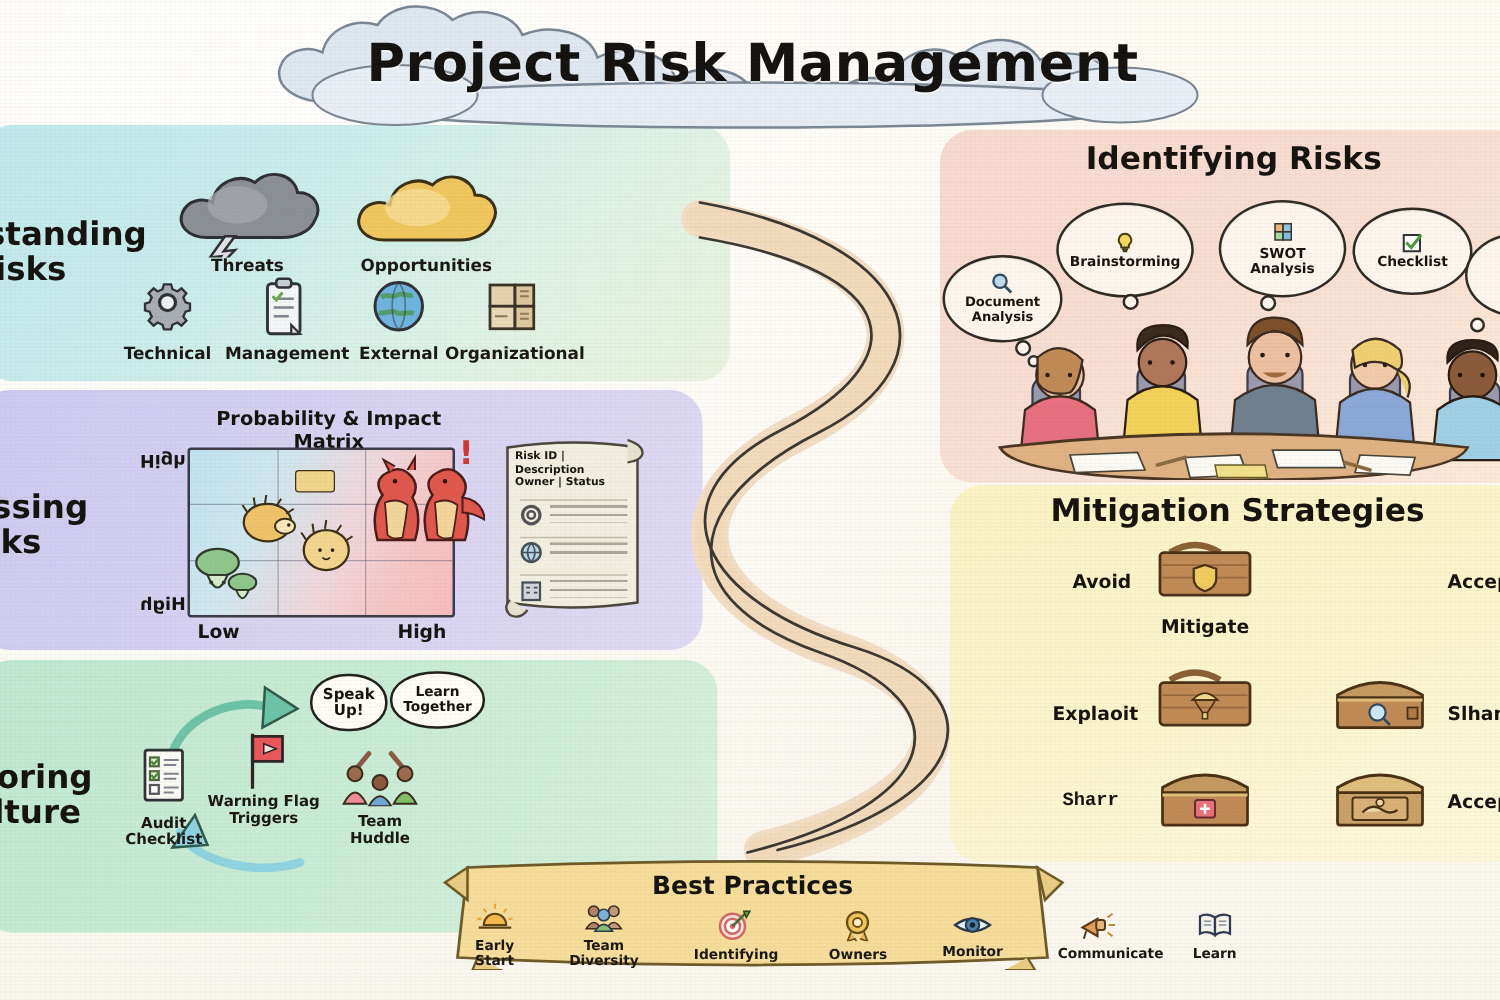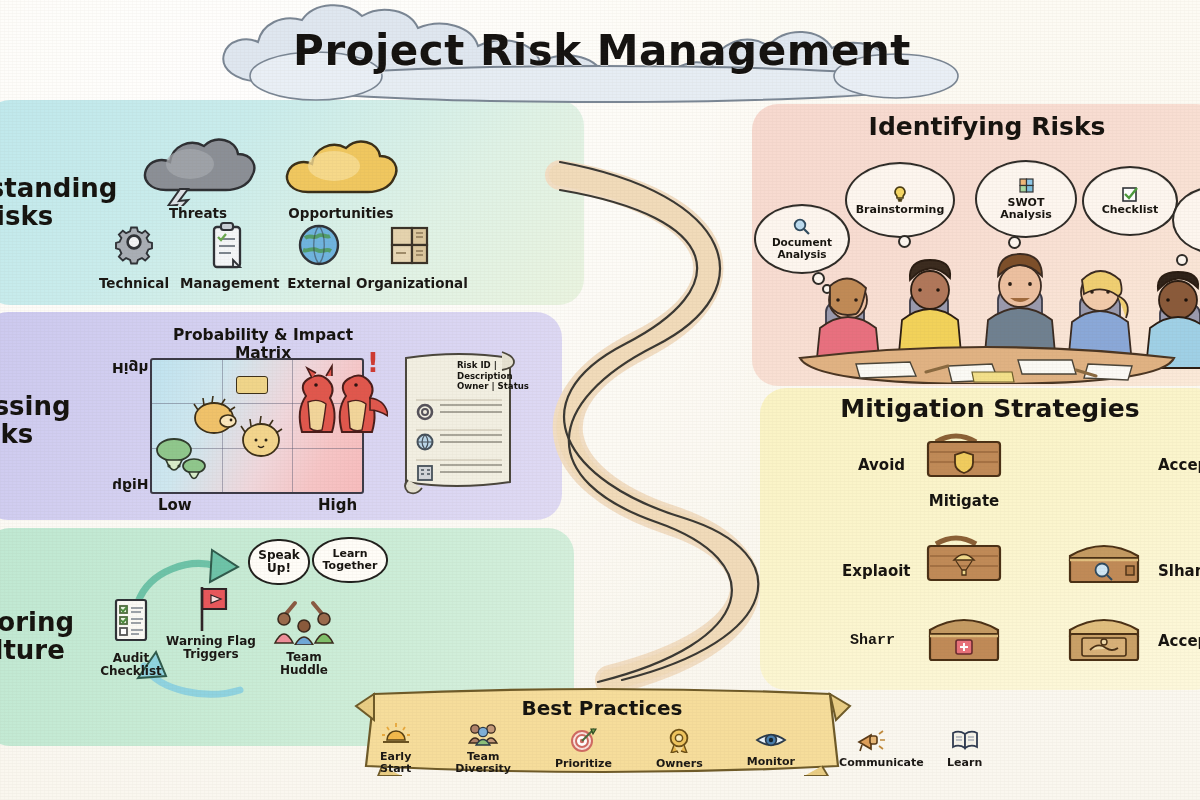--- a/index.html
+++ b/index.html
@@ -266,21 +266,21 @@
   </div>
   <div class="abs hand" style="left:367px;top:348px;font-size:26px;color:#cf3a33;">!</div>
 
   <div class="abs scrollcard">
     <svg width="124" height="152" viewBox="0 0 124 152">
       <path d="M8,14 q54,-8 104,0 l0,124 q-54,8 -104,0 z" fill="#f2efe2" stroke="#4a463c" stroke-width="2"></path>
       <path d="M104,8 q12,4 12,10 q0,6 -12,8" fill="#e6e2d2" stroke="#4a463c" stroke-width="1.8"></path>
       <path d="M10,136 q-6,6 0,12 q8,4 14,-4" fill="#e6e2d2" stroke="#4a463c" stroke-width="1.8"></path>
       <path d="M18,56 h86 M18,86 h86 M18,116 h86" stroke="#c3bda9" stroke-width="1.2"></path>
     </svg>
-    <div class="abs hand" style="left:14px;top:16px;width:92px;font-size:8.6px;line-height:1.25;margin-left:45px;">
+    <div class="abs hand" style="left:14px;top:16px;width:92px;font-size:8.6px;line-height:1.25;">
       <div>Risk ID | Description</div>
       <div>Owner | Status</div>
     </div>
     
     <svg class="abs" style="left:17px;top:58px;" width="20" height="20">
       <circle cx="10" cy="10" r="7" fill="none" stroke="#55525a" stroke-width="2.6"></circle>
       <circle cx="10" cy="10" r="3" fill="none" stroke="#55525a" stroke-width="2"></circle>
     </svg>
     <div class="abs" style="left:42px;top:60px;width:62px;height:14px;
          background:repeating-linear-gradient(180deg,#6d6a5f 0 2px,transparent 2px 7px);opacity:.55;"></div>
@@ -578,21 +578,21 @@
         <div class="hand cap">Team Diversity</div>
       </div>
       <div class="bp-item">
         <svg width="28" height="26" viewBox="0 0 28 26">
           <circle cx="13" cy="14" r="10" fill="#fbe3e0" stroke="#d06a62" stroke-width="2"></circle>
           <circle cx="13" cy="14" r="6" fill="#fff" stroke="#d06a62" stroke-width="2"></circle>
           <circle cx="13" cy="14" r="2.2" fill="#d06a62"></circle>
           <path d="M13,14 l12,-12" stroke="#4a6a3a" stroke-width="2"></path>
           <path d="M22,2 l5,0 l-3,5 z" fill="#6a9a4a" stroke="#2f4a22" stroke-width="1.2"></path>
         </svg>
-        <div class="hand cap">Prioritize</div>
+        <div class="hand cap">Identifying</div>
       </div>
       <div class="bp-item">
         <svg width="26" height="26" viewBox="0 0 26 26">
           <circle cx="13" cy="11" r="8.4" fill="#f0c55e" stroke="#6a4e16" stroke-width="1.8"></circle>
           <circle cx="13" cy="11" r="3.6" fill="#fbeec2" stroke="#6a4e16" stroke-width="1.5"></circle>
           <path d="M8,18 l-3,8 l6,-2 l2,4 M18,18 l3,8 l-6,-2" fill="#e8b64c" stroke="#6a4e16" stroke-width="1.4"></path>
         </svg>
         <div class="hand cap">Owners</div>
       </div>
       <div class="bp-item">

